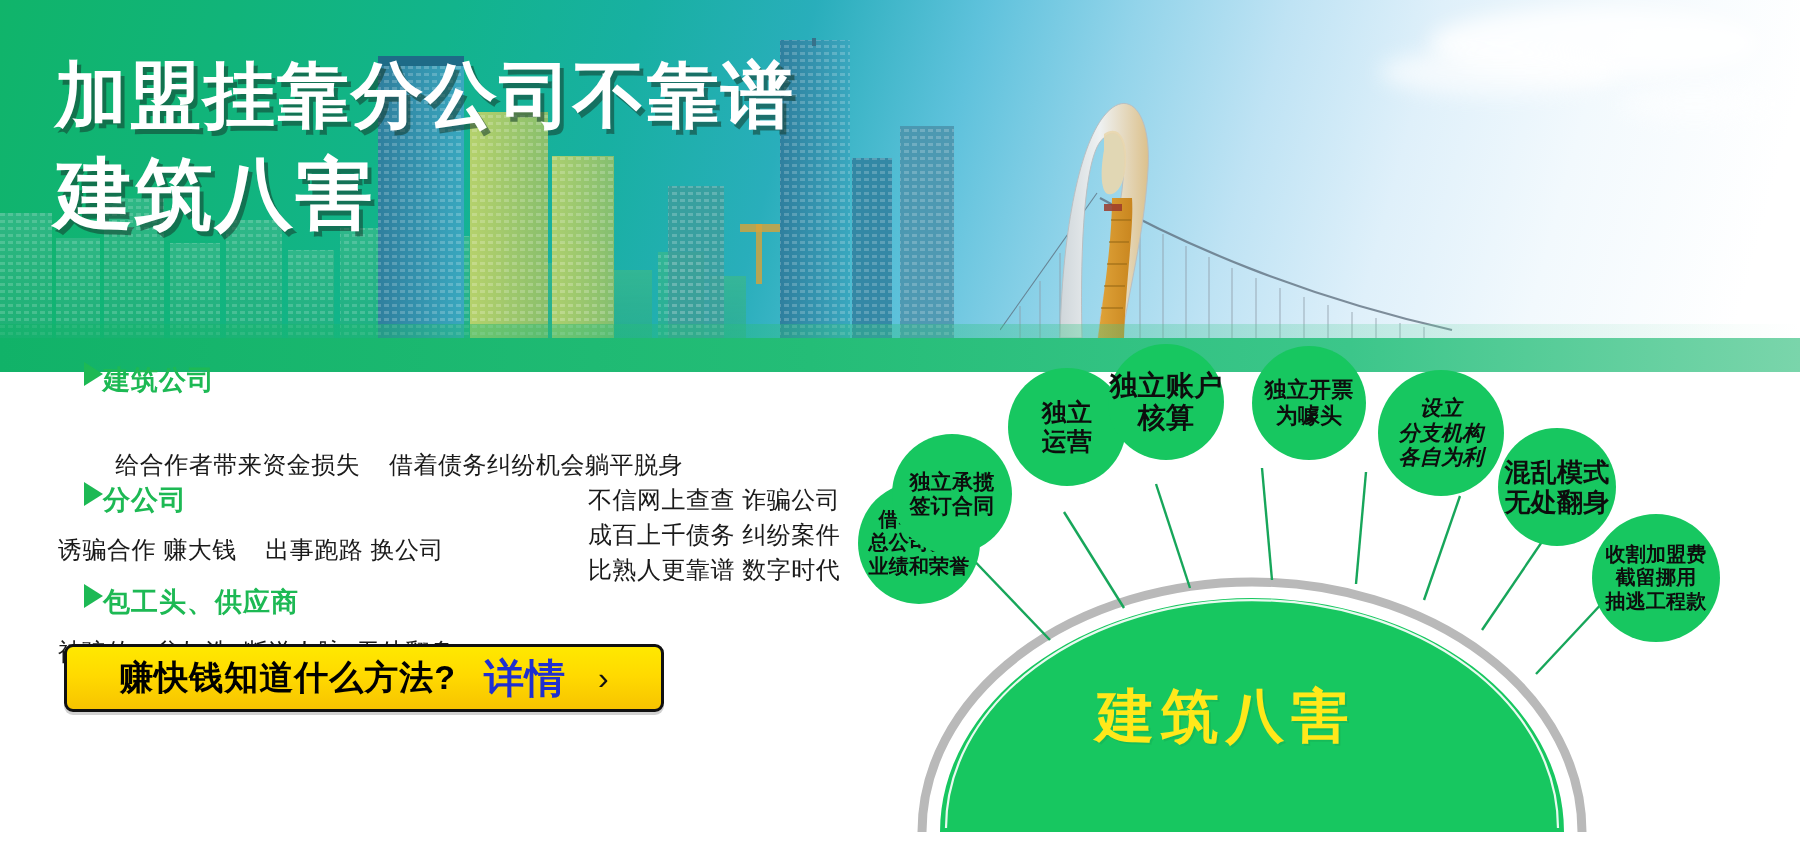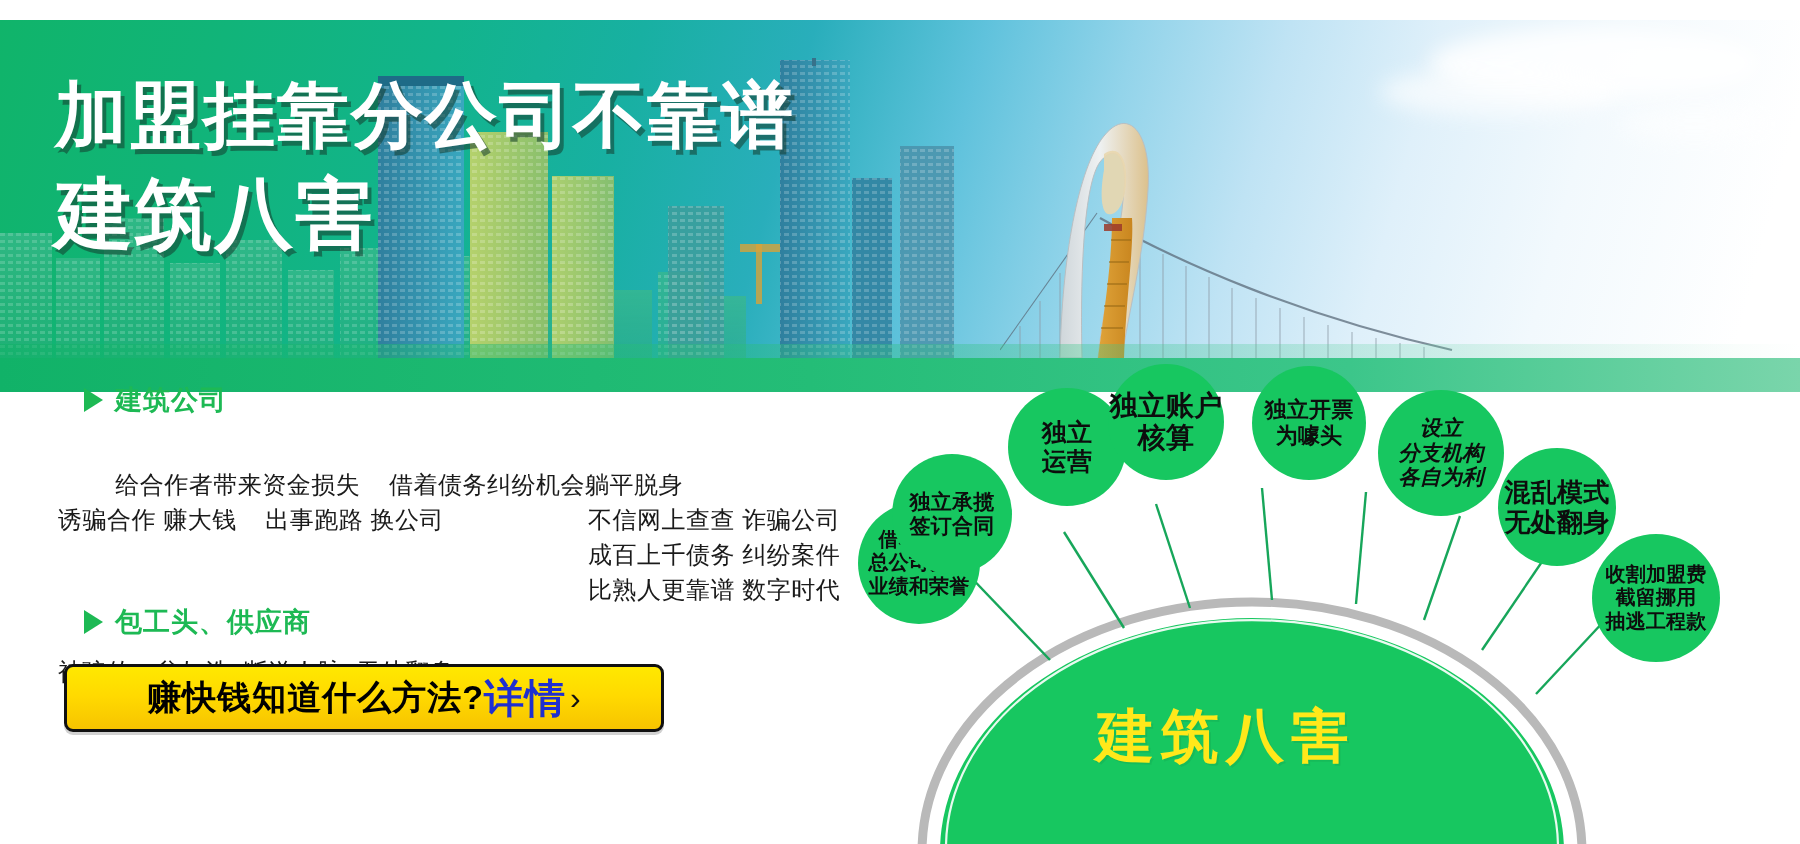--- a/index.html
+++ b/index.html
@@ -1,19 +1,19 @@
 <!DOCTYPE html>
 <html><head>
 <meta charset="utf-8">
 <style>
   * { margin:0; padding:0; box-sizing:border-box; }
   html,body { width:1800px; height:844px; overflow:hidden; background:#ffffff;
               font-family:"Liberation Sans","DejaVu Sans",sans-serif; }
 
-  #page { position:relative; width:1800px; height:798px; background:#fff;margin-top:20px; }
+  #page { position:relative; width:1800px; height:798px; background:#fff; }
 
   
   .hero { position:absolute; left:0; top:0; width:1800px; height:372px; overflow:hidden; }
   .hero-sky {
     position:absolute; inset:0;
     background:
       linear-gradient(105deg,
         #10b46a 0%, #11b479 12%, #12b48c 24%,
         #18b0a2 34%, #29aebb 43%, #5fc2dc 52%,
         #93d4ea 60%, #bfe3f4 68%, #dff0fa 76%,
@@ -46,39 +46,39 @@
     color:#ffffff; font-weight:bold; letter-spacing:2px; white-space:nowrap;
     text-shadow: 4px 5px 0 rgba(20,60,45,.55);
   }
   .hero-l1 { font-size:72px; line-height:86px; }
   .hero-l2 { font-size:78px; line-height:96px; margin-top:8px; }
 
   
   .left-col { position:absolute; left:0; top:372px; width:920px; height:472px; }
 
   .sec { position:absolute; }
-  .sec-head { display:flex; align-items:center; gap:12px; margin-bottom:14px;padding-left:26px; }
+  .sec-head { display:flex; margin-bottom:14px;padding-left:26px; }
   .tri {
     width:0; height:0; border-left:19px solid #1db954;
     border-top:12px solid transparent; border-bottom:12px solid transparent;
   }
   .sec-title { color:#1db954; font-size:27px; font-weight:bold; letter-spacing:1px; }
   .sec-line { font-size:24px; color:#1a1a1a; line-height:35px; white-space:pre; letter-spacing:.5px; }
 
   .s1 { left:58px; top:-10px; }
   .s2 { left:58px; top:110px; }
   .s3 { left:58px; top:212px; }
   .s4 { left:588px; top:110px; }
 
   
   .cta {
     position:absolute; left:64px; top:272px; width:600px; height:68px;
     border:3px solid #111; border-radius:9px;
     background:linear-gradient(180deg,#ffe800 0%,#ffd900 48%,#f7c400 100%);
-    display:flex; align-items:center; justify-content:center; gap:0;
+    display:flex; align-items:center; justify-content:center; gap:28px;
     box-shadow:0 3px 0 rgba(0,0,0,.18); cursor:pointer;
   }
   .cta-main { font-size:34px; font-weight:bold; color:#000; letter-spacing:1px; }
   .cta-link { font-size:40px; font-weight:bold; color:#1f2fd0; letter-spacing:1px; }
   .cta-chev { font-size:32px; color:#111; font-weight:300; margin-left:4px; }
 
   
   .diagram { position:absolute; left:900px; top:372px; width:900px; height:472px; }
   .diagram svg { position:absolute; left:0; top:0; }
 
@@ -249,20 +249,24 @@
       <div class="sec-head">
         <span class="tri"></span>
         <span class="sec-title">建筑公司</span>
       </div>
       <div class="sec-line">
         <span>给合作者带来资金损失</span><span>&nbsp;&nbsp;&nbsp;&nbsp;</span><span class="green">借着债务纠纷机会躺平脱身</span>
       </div>
     </div>
 
     <div class="sec s2">
+      <div class="sec-head">
+        <span class="tri"></span>
+        <span class="sec-title">分公司</span>
+      </div>
       <div class="sec-line">诱骗合作 赚大钱    出事跑路 换公司</div>
     </div>
 
     <div class="sec s3">
       <div class="sec-head">
         <span class="tri"></span>
         <span class="sec-title">包工头、供应商</span>
       </div>
       <div class="sec-line">被骗的一贫如洗  断送人脉  无处翻身</div>
     </div>

